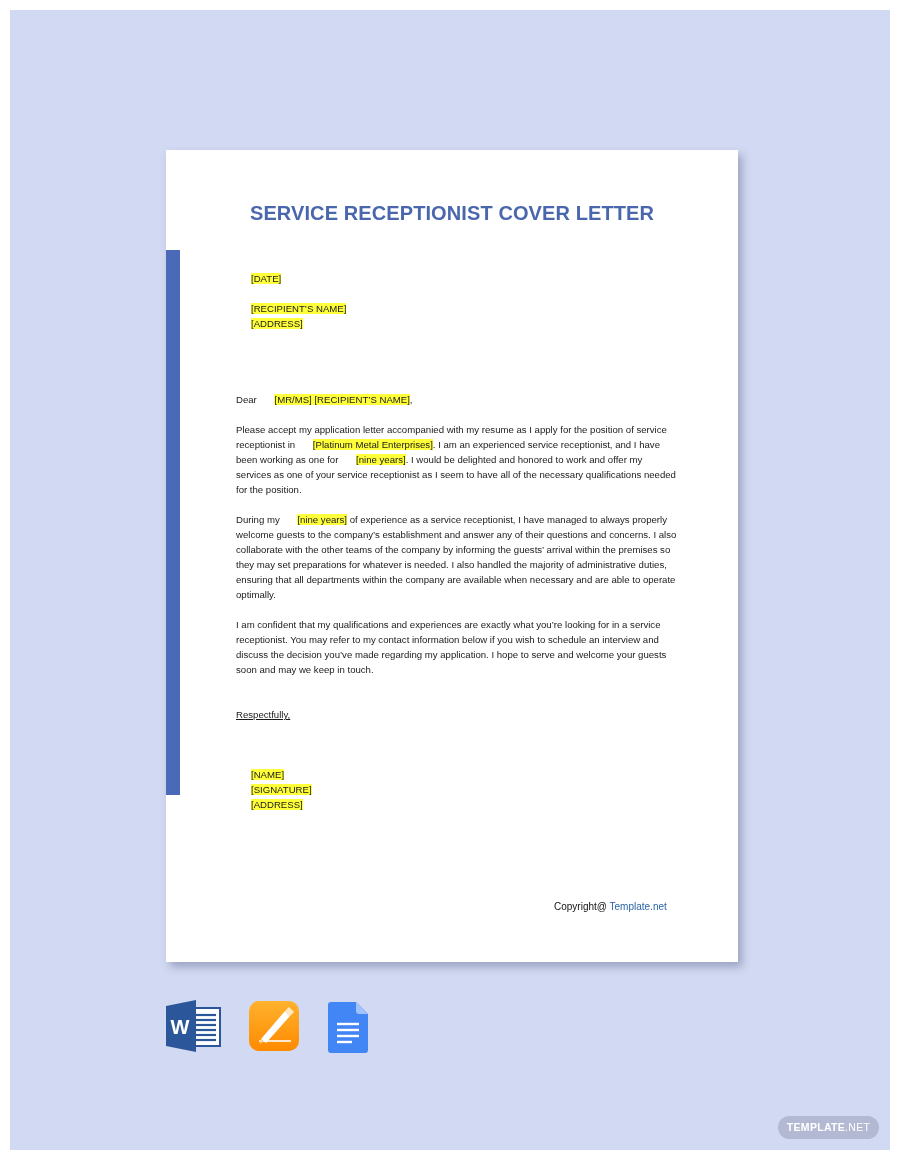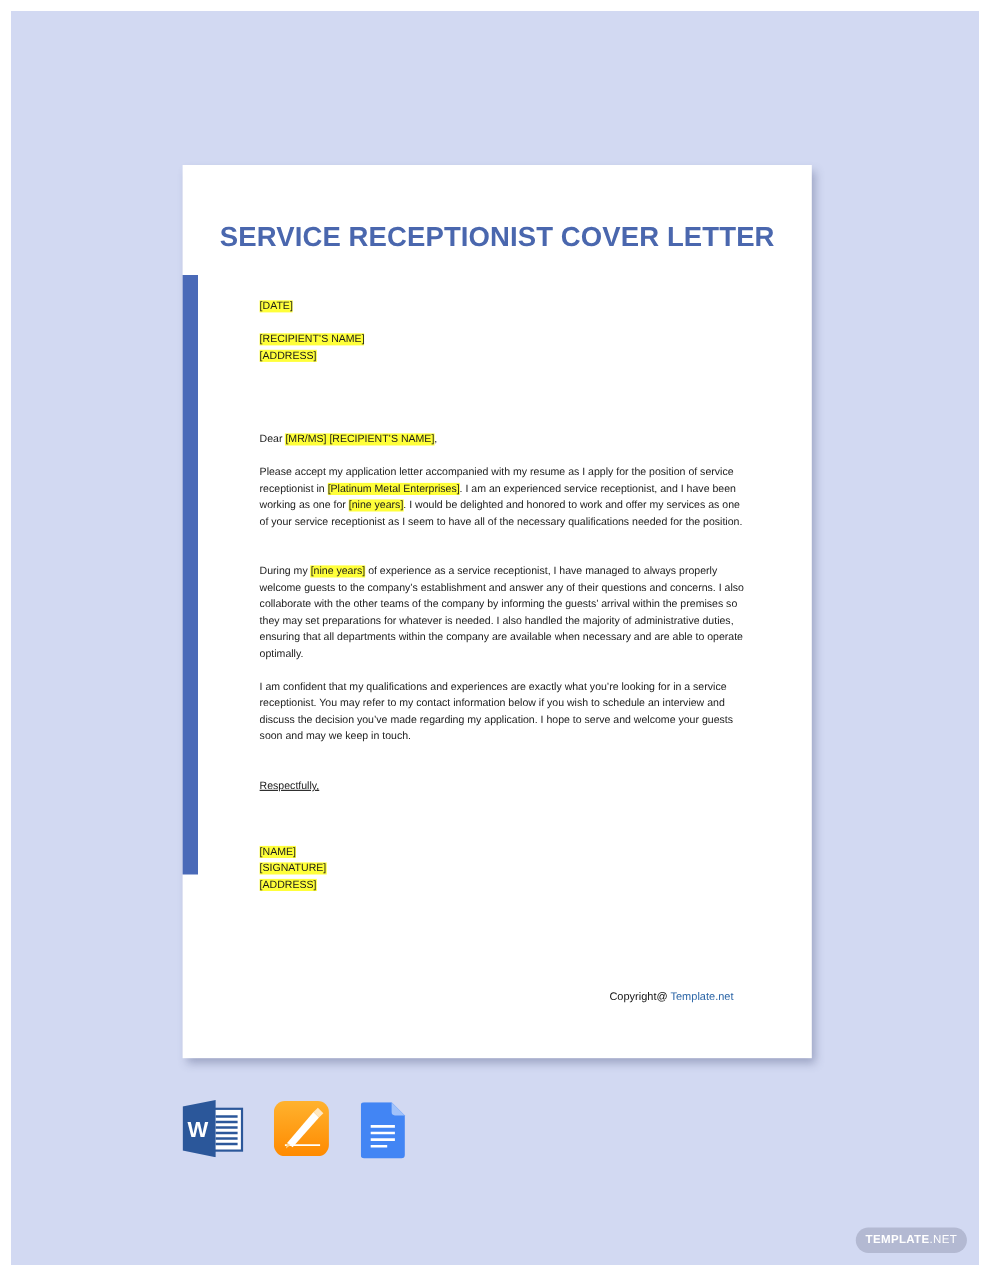--- a/index.html
+++ b/index.html
@@ -29,33 +29,33 @@
       width: 14px; height: 545px;
       background: #4a6ab8;
     }
     .title {
       position: absolute;
       left: 0; top: 52px; width: 572px;
       text-align: center;
       color: #4a67ae;
       font-family: "Liberation Sans", sans-serif;
       font-weight: bold;
-      font-size: 25px;
+      font-size: 20px;
       letter-spacing: 0.1px;
     }
     .body-text {
       position: absolute;
       left: 70px; top: 0;
       width: 450px;
       font-family: "Liberation Sans", sans-serif;
       font-size: 9.6px;
       line-height: 15px;
       color: #1a1a1a;
     }
-    .hl { background: #ffff3a; }
+    .hl { background: #ffff3a; margin-left: 15px; }
     .block { position: absolute; left: 0; width: 450px; }
     .line { display: block; white-space: nowrap; }
     .para { white-space: normal; }
     .copyright {
       position: absolute;
       left: 388px; top: 751px;
       font-family: "Liberation Sans", sans-serif;
       font-size: 10px;
       color: #111;
     }

